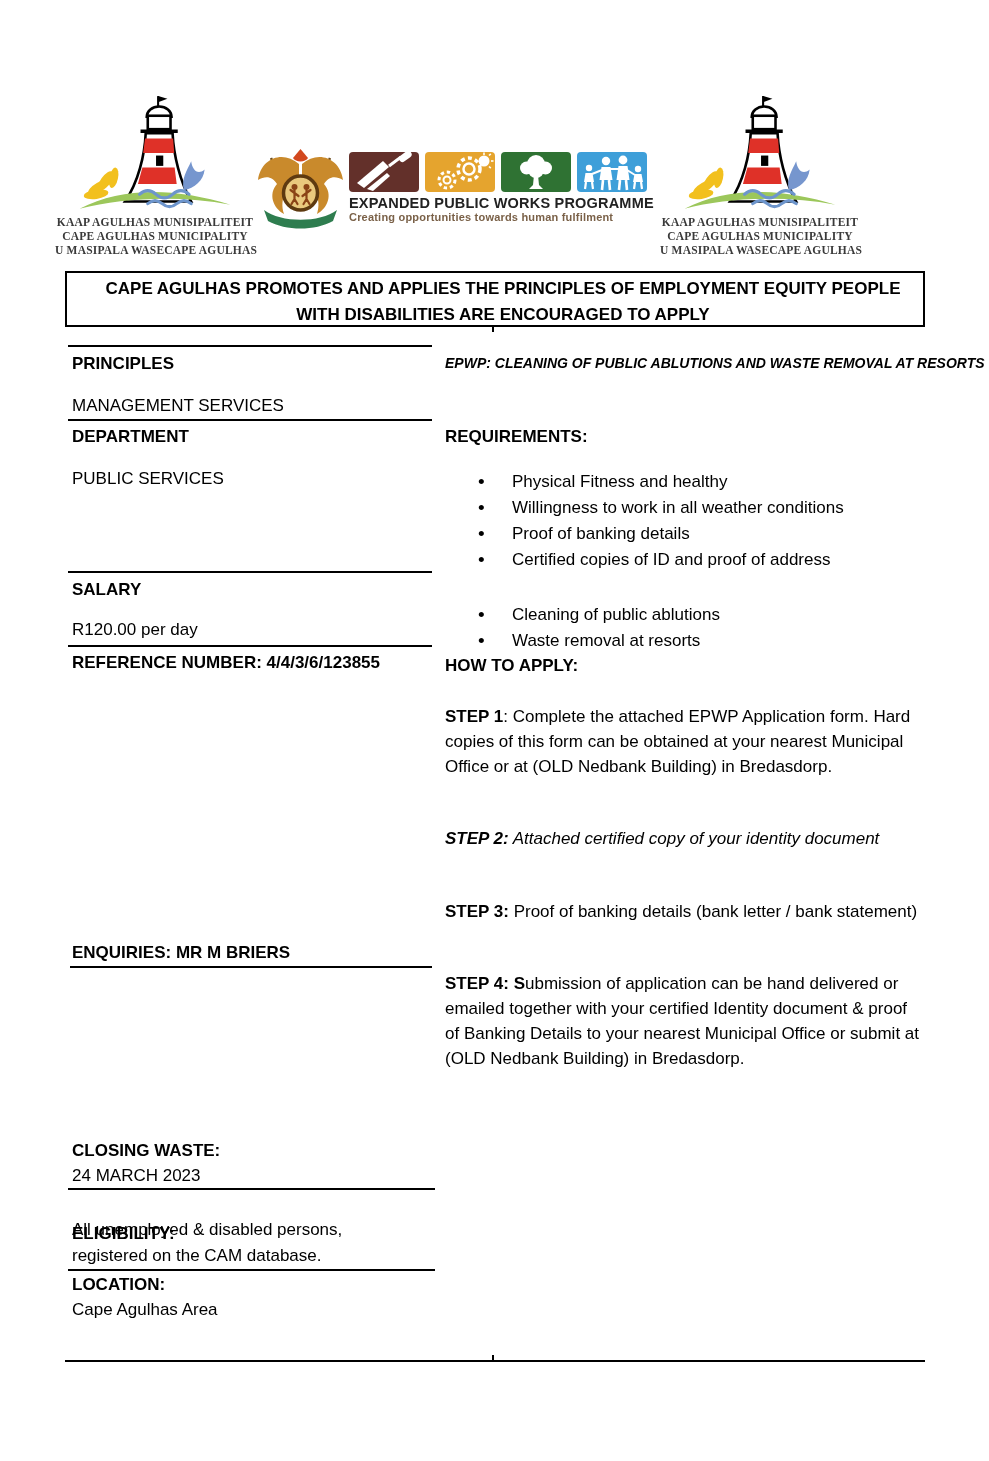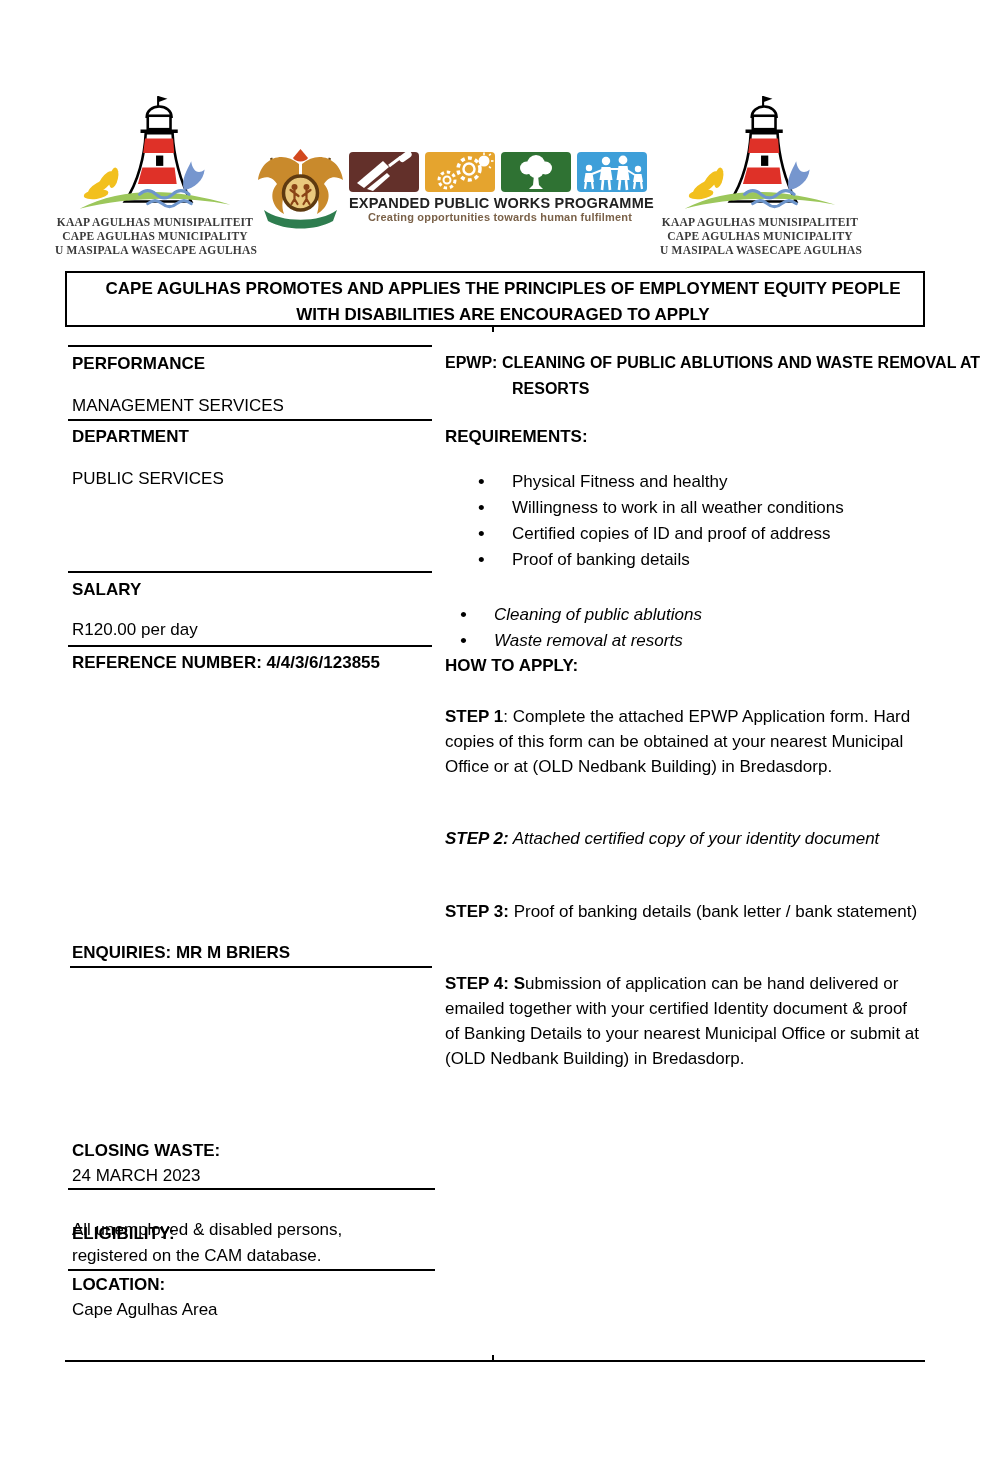--- a/index.html
+++ b/index.html
@@ -7,29 +7,29 @@
         font-family:"Liberation Sans","DejaVu Sans",sans-serif;color:#000;}
   .abs{position:absolute;}
   .b{font-weight:bold;}
   .hline{border-top:2px solid #000;height:0;}
   .tick{width:2px;background:#000;}
   .txt{font-size:17px;line-height:26px;}
   .muni-text{font-family:"Liberation Serif","DejaVu Serif",serif;font-size:11.5px;line-height:14px;
              font-weight:600;color:#3a3a3a;text-align:center;letter-spacing:.2px;white-space:nowrap;}
   .notice{border:2px solid #000;text-align:center;font-weight:bold;font-size:17px;line-height:26px;
           padding:3px 2px 0 18px;box-sizing:border-box;}
-  .vtitle{font-weight:bold;font-size:16px;line-height:26px;padding-left:67px;text-indent:-67px;}
+  .vtitle{font-weight:bold;font-size:14px;line-height:26px;padding-left:67px;text-indent:-67px;font-style:italic;}
   .blist{margin:0;padding:0;list-style:none;}
   .blist li{position:relative;padding-left:67px;font-size:17px;line-height:26px;}
   .blist li::before{content:"\2022";position:absolute;left:33px;top:0;font-size:19px;}
   .para{font-size:17px;line-height:25px;}
   .tile{width:70px;height:40px;border-radius:4px;display:inline-block;vertical-align:top;}
   .tilerow{display:flex;gap:6px;}
   .epwp-title{font-size:14.5px;font-weight:bold;color:#222;letter-spacing:.2px;white-space:nowrap;}
-  .epwp-sub{font-size:11px;font-weight:bold;color:#7a6148;letter-spacing:.2px;white-space:nowrap;text-align:center;}
+  .epwp-sub{font-size:11px;font-weight:bold;color:#7a6148;letter-spacing:.2px;white-space:nowrap;}
 </style>
 </head>
 <body>
 
 <div class="page">
 
   <div class="abs" style="left:55px;top:93px;width:200px;">
     <svg width="160" height="122" viewBox="0 0 150 118" style="display:block;margin:0 auto;">
       <line x1="78" y1="3" x2="78" y2="15" stroke="#000" stroke-width="2"></line>
       <path d="M78 3 l9 2.5 -9 3.5 z" fill="#000"></path>
@@ -162,21 +162,21 @@
     </svg>
     <div class="muni-text">KAAP AGULHAS MUNISIPALITEIT</div>
     <div class="muni-text">CAPE AGULHAS MUNICIPALITY</div>
     <div class="muni-text">U MASIPALA WASECAPE AGULHAS</div>
   </div>
 
   <div class="abs notice" style="left:65px;top:271px;width:860px;height:56px;">CAPE AGULHAS PROMOTES AND APPLIES THE PRINCIPLES OF EMPLOYMENT EQUITY PEOPLE WITH DISABILITIES ARE ENCOURAGED TO APPLY</div>
   <div class="abs tick" style="left:492px;top:325px;height:7px;"></div>
 
   <div class="abs hline" style="left:68px;top:345px;width:364px;"></div>
-  <div class="abs txt b" style="left:72px;top:351px;">PERFORMANCE</div>
+  <div class="abs txt b" style="left:72px;top:351px;">PRINCIPLES</div>
   <div class="abs txt" style="left:72px;top:393px;">MANAGEMENT SERVICES</div>
   <div class="abs hline" style="left:68px;top:419px;width:364px;"></div>
   <div class="abs txt b" style="left:72px;top:424px;">DEPARTMENT</div>
   <div class="abs txt" style="left:72px;top:466px;">PUBLIC SERVICES</div>
 
   <div class="abs hline" style="left:68px;top:571px;width:364px;"></div>
   <div class="abs txt b" style="left:72px;top:577px;">SALARY</div>
   <div class="abs txt" style="left:72px;top:617px;">R120.00 per day</div>
   <div class="abs hline" style="left:68px;top:645px;width:364px;"></div>
   <div class="abs txt b" style="left:72px;top:650px;">REFERENCE NUMBER: 4/4/3/6/123855</div>
@@ -192,25 +192,25 @@
   <div class="abs hline" style="left:68px;top:1269px;width:367px;"></div>
   <div class="abs txt b" style="left:72px;top:1272px;">LOCATION:</div>
   <div class="abs txt" style="left:72px;top:1297px;">Cape Agulhas Area</div>
 
   <div class="abs vtitle" style="left:445px;top:350px;width:478px;">EPWP: CLEANING OF PUBLIC ABLUTIONS AND WASTE REMOVAL AT RESORTS</div>
 
   <div class="abs txt b" style="left:445px;top:424px;">REQUIREMENTS:</div>
   <ul class="abs blist" style="left:445px;top:469px;width:478px;">
     <li>Physical Fitness and healthy</li>
     <li>Willingness to work in all weather conditions</li>
+    <li>Proof of banking details</li>
     <li>Certified copies of ID and proof of address</li>
-    <li>Proof of banking details</li>
   </ul>
 
-  <ul class="abs blist" style="left:427px;top:602px;width:478px;font-style:italic;">
+  <ul class="abs blist" style="left:445px;top:602px;width:478px;">
     <li>Cleaning of public ablutions</li>
     <li>Waste removal at resorts</li>
   </ul>
 
   <div class="abs txt b" style="left:445px;top:653px;">HOW TO APPLY:</div>
 
   <div class="abs para" style="left:445px;top:704px;width:478px;">
     <span class="b">STEP 1</span><span>: Complete the attached EPWP Application form. Hard copies of this form can be obtained at your nearest Municipal Office or at (OLD Nedbank Building) in Bredasdorp.</span>
   </div>
   <div class="abs para" style="left:445px;top:826px;width:478px;font-style:italic;">

